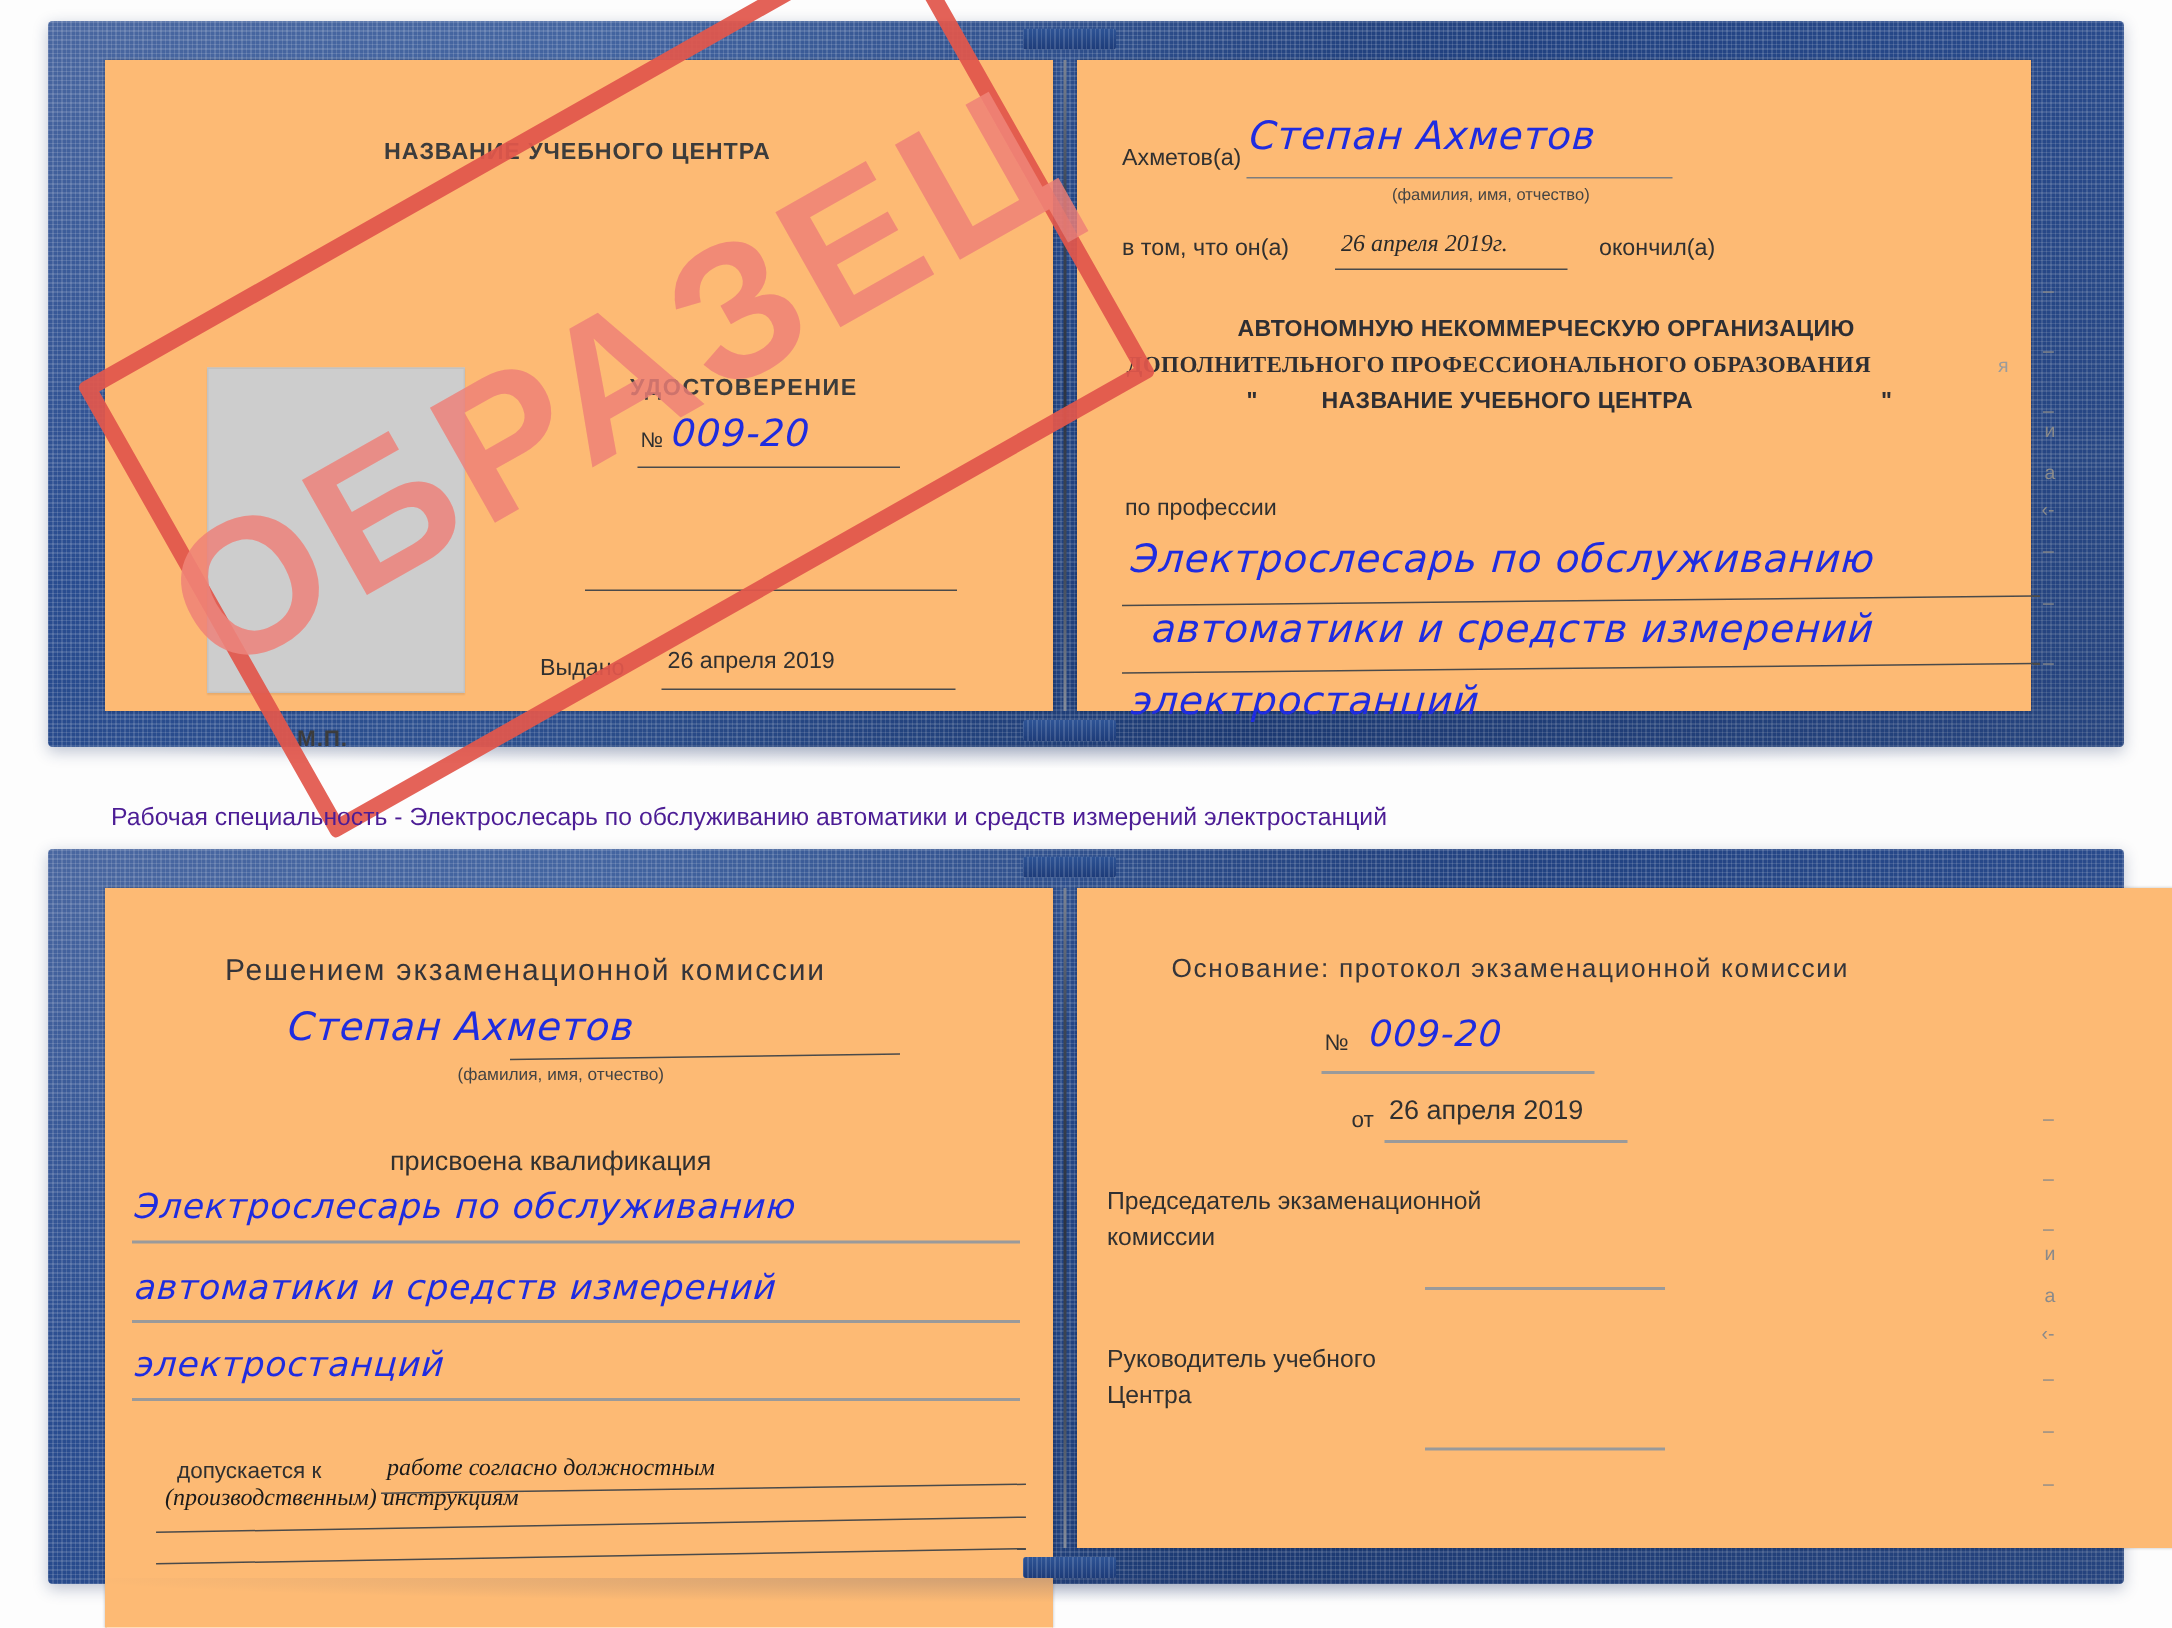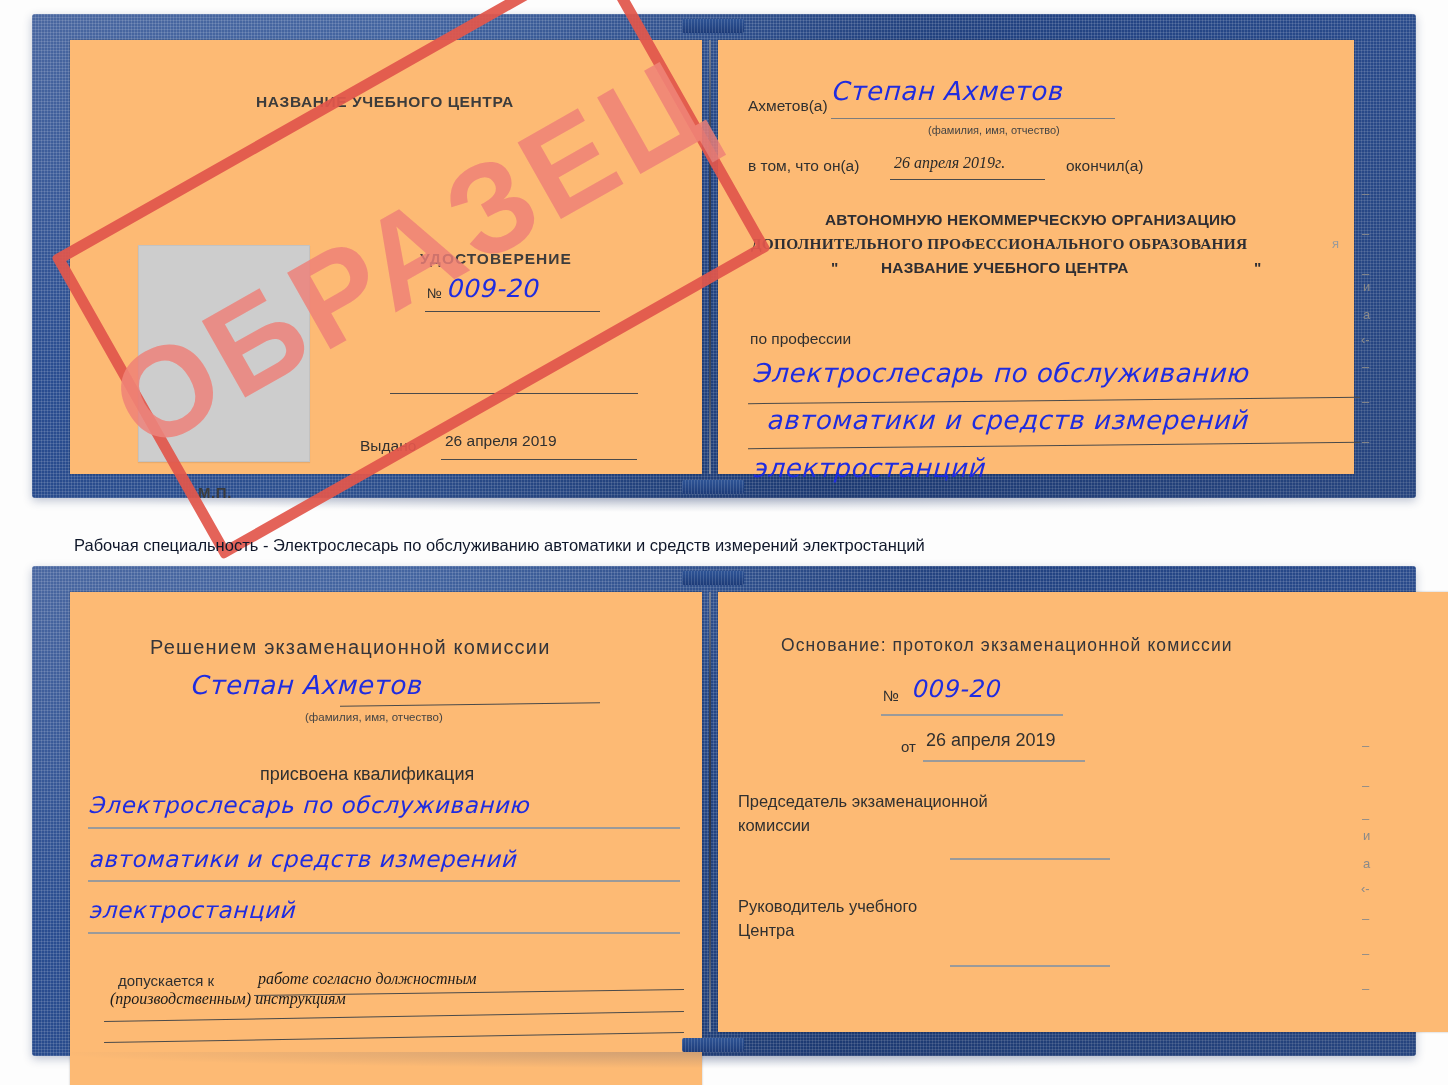--- a/index.html
+++ b/index.html
@@ -103,21 +103,21 @@
   .stamp-text{
     color:#ef8078;
     font-size:128px;font-weight:bold;letter-spacing:6px;
     opacity:.88;line-height:1;white-space:nowrap;
     font-family:"Liberation Sans","DejaVu Sans",sans-serif;
     -webkit-text-stroke:0;
   }
 
   
   .caption{
-    position:absolute;color:#0f172a;font-size:16.5px;line-height:26px;
+    position:absolute;color:#4c1d95;font-size:16.5px;line-height:26px;
     width:1080px;z-index:60;
   }
 
   
   .edge-art{position:absolute;color:#8a8a8a;font-size:13px;}
 </style>
 </head>
 <body>
 
 <div class="book" style="left:32px;top:14px;width:1384px;height:484px;">

